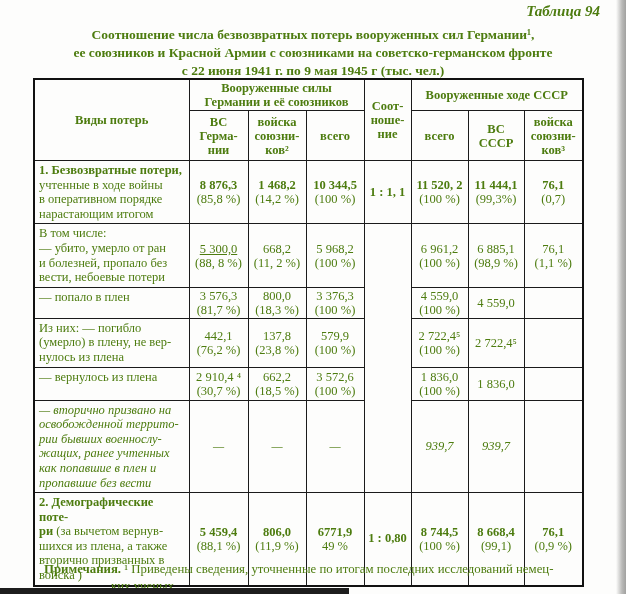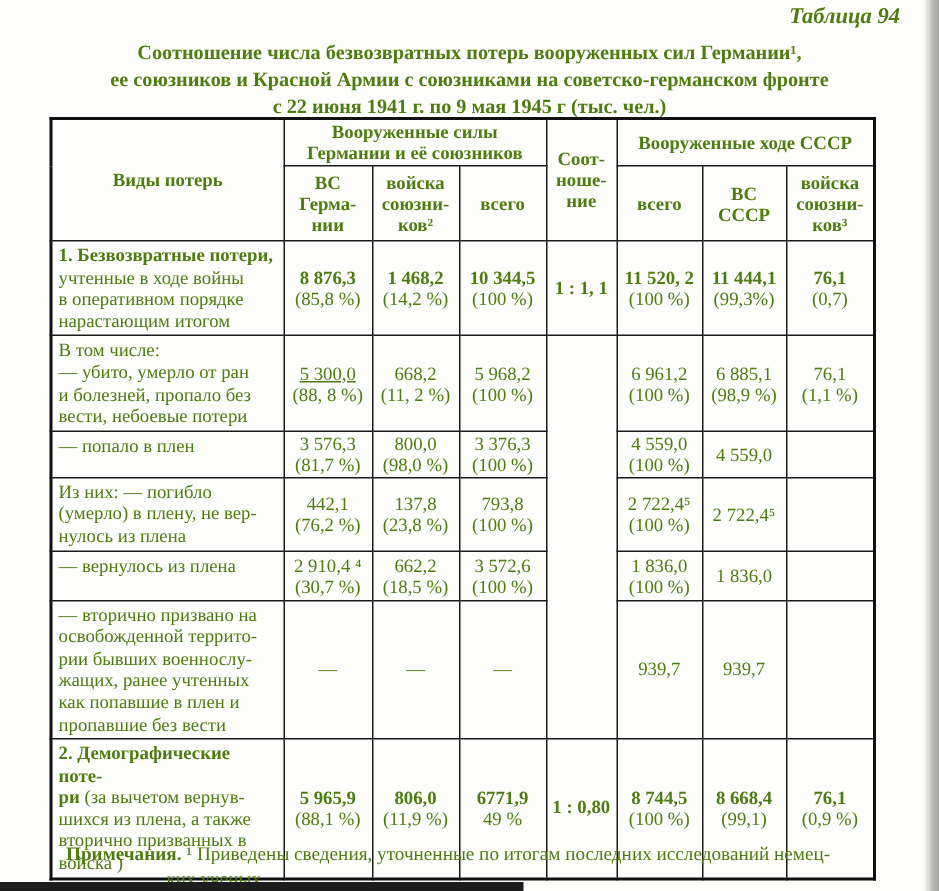--- a/index.html
+++ b/index.html
@@ -158,21 +158,21 @@
     </tr>
 
     <tr style="height:31px;">
       <td class="lbl">— попало в плен</td>
       <td class="num">
             <span class="v">3 576,3</span>
             <span class="p">(81,7 %)</span>
           </td>
       <td class="num">
             <span class="v">800,0</span>
-            <span class="p">(98,0 %)</span>
+            <span class="p">(18,3 %)</span>
           </td>
       <td class="num">
             <span class="v">3 376,3</span>
             <span class="p">(100 %)</span>
           </td>
       <td class="num">
             <span class="v">4 559,0</span>
             <span class="p">(100 %)</span>
           </td>
       <td class="num">
@@ -187,21 +187,21 @@
 нулось из плена</td>
       <td class="num">
             <span class="v">442,1</span>
             <span class="p">(76,2 %)</span>
           </td>
       <td class="num">
             <span class="v">137,8</span>
             <span class="p">(23,8 %)</span>
           </td>
       <td class="num">
-            <span class="v">793,8</span>
+            <span class="v">579,9</span>
             <span class="p">(100 %)</span>
           </td>
       <td class="num">
             <span class="v">2 722,4⁵</span>
             <span class="p">(100 %)</span>
           </td>
       <td class="num">
             <span class="v">2 722,4⁵</span>
           </td>
       <td class="num"></td>
@@ -224,21 +224,21 @@
       <td class="num">
             <span class="v">1 836,0</span>
             <span class="p">(100 %)</span>
           </td>
       <td class="num">
             <span class="v">1 836,0</span>
           </td>
       <td class="num"></td>
     </tr>
 
-    <tr style="height:82px;">
+    <tr style="height:82px;font-style:italic;">
       <td class="lbl">— вторично призвано на
 освобожденной террито-
 рии бывших военнослу-
 жащих, ранее учтенных
 как попавшие в плен и
 пропавшие без вести</td>
       <td class="num">
             <span class="v">—</span>
           </td>
       <td class="num">
@@ -256,21 +256,21 @@
       <td class="num"></td>
     </tr>
 
     <tr style="height:83px;">
       <td class="lbl"><span class="lead">2. Демографические поте-
 ри</span><span> (за вычетом вернув-
 шихся из плена, а также
 вторично призванных в
 войска )</span></td>
       <td class="num">
-            <span class="v b">5 965,9</span>
+            <span class="v b">5 459,4</span>
             <span class="p">(88,1 %)</span>
           </td>
       <td class="num">
             <span class="v b">806,0</span>
             <span class="p">(11,9 %)</span>
           </td>
       <td class="num">
             <span class="v b">6771,9</span>
             <span class="p">49 %</span>
           </td>

